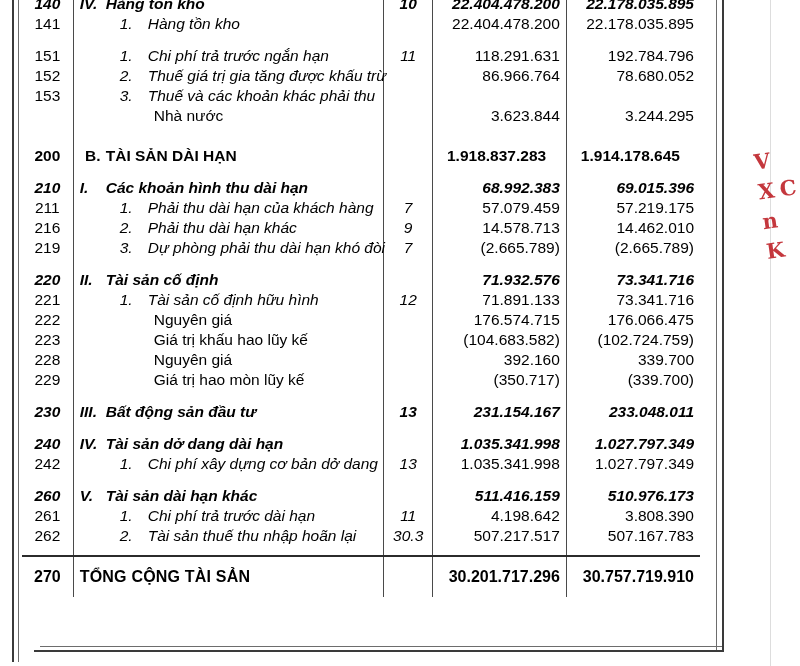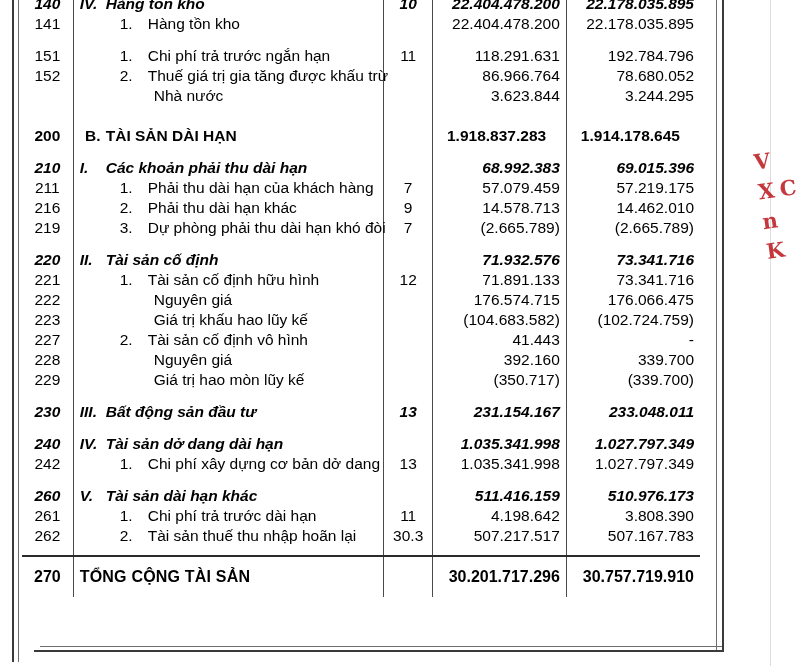--- a/index.html
+++ b/index.html
@@ -37,30 +37,30 @@
     font-size:15.5px;
     line-height:20px;
     height:20px;
     white-space:nowrap;
   }
 
   
   .sep-l{border-left:1px solid #4a4a4a;}
 
   .code{ text-align:center; font-size:15.5px; }
-  .note{ text-align:center; font-size:15.5px; }
+  .note{ text-align:center; font-size:15.5px;font-style:italic; }
   .val { text-align:right;  font-size:15.5px; padding-right:6px;}
   .lab { text-align:left;   font-size:15.5px; padding-left:8px;}
 
   .b  {font-weight:bold;text-align:center;}
   .bi {font-weight:bold;font-style:italic;}
 
   
   .lvl-roman{padding-left:6px;}
-  .lvl-num  {padding-left:46px;}
+  .lvl-num  {padding-left:46px;font-style:italic;}
   .lvl-sub  {padding-left:80px;}
   .lvl-wrap {padding-left:80px;}
   .lvl-A    {padding-left:6px;margin-top:12px;}
 
   .rn{display:inline-block;width:26px;}
   .num{display:inline-block;width:28px;}
 
   
   tr.gap td{height:12px;line-height:12px;font-size:0;}
   tr.gap-sm td{height:9px;line-height:9px;font-size:0;}
@@ -150,20 +150,27 @@
             <td class="val sep-l ">192.784.796</td>
           </tr>
           <tr>
             <td class="code ">152</td>
             <td class="lab sep-l lvl-num"><span class="num">2.</span><span class="">Thuế giá trị gia tăng được khấu trừ</span></td>
             <td class="note sep-l "></td>
             <td class="val sep-l ">86.966.764</td>
             <td class="val sep-l ">78.680.052</td>
           </tr>
           <tr>
+            <td class="code ">153</td>
+            <td class="lab sep-l lvl-num"><span class="num">3.</span><span class="">Thuế và các khoản khác phải thu</span></td>
+            <td class="note sep-l "></td>
+            <td class="val sep-l "></td>
+            <td class="val sep-l "></td>
+          </tr>
+          <tr>
             <td class="code "></td>
             <td class="lab sep-l lvl-wrap"><span class="">Nhà nước</span></td>
             <td class="note sep-l "></td>
             <td class="val sep-l ">3.623.844</td>
             <td class="val sep-l ">3.244.295</td>
           </tr>
           <tr class="gap-lg">
             <td></td>
             <td class="sep-l"></td>
             <td class="sep-l"></td>
@@ -179,21 +186,21 @@
           </tr>
           <tr class="gap">
             <td></td>
             <td class="sep-l"></td>
             <td class="sep-l"></td>
             <td class="sep-l"></td>
             <td class="sep-l"></td>
           </tr>
           <tr>
             <td class="code bi">210</td>
-            <td class="lab sep-l lvl-roman"><span class="rn bi">I.</span><span class="bi">Các khoản phải thu dài hạn</span></td>
+            <td class="lab sep-l lvl-roman"><span class="rn bi">I.</span><span class="bi">Các khoản hình thu dài hạn</span></td>
             <td class="note sep-l "></td>
             <td class="val sep-l bi">68.992.383</td>
             <td class="val sep-l bi">69.015.396</td>
           </tr>
           <tr>
             <td class="code ">211</td>
             <td class="lab sep-l lvl-num"><span class="num">1.</span><span class="">Phải thu dài hạn của khách hàng</span></td>
             <td class="note sep-l ">7</td>
             <td class="val sep-l ">57.079.459</td>
             <td class="val sep-l ">57.219.175</td>
@@ -239,27 +246,20 @@
             <td class="note sep-l "></td>
             <td class="val sep-l ">176.574.715</td>
             <td class="val sep-l ">176.066.475</td>
           </tr>
           <tr>
             <td class="code ">223</td>
             <td class="lab sep-l lvl-sub"><span class="">Giá trị khấu hao lũy kế</span></td>
             <td class="note sep-l "></td>
             <td class="val sep-l ">(104.683.582)</td>
             <td class="val sep-l ">(102.724.759)</td>
-          </tr>
-          <tr>
-            <td class="code ">227</td>
-            <td class="lab sep-l lvl-num"><span class="num">2.</span><span class="">Tài sản cố định vô hình</span></td>
-            <td class="note sep-l "></td>
-            <td class="val sep-l ">41.443</td>
-            <td class="val sep-l ">-</td>
           </tr>
           <tr>
             <td class="code ">228</td>
             <td class="lab sep-l lvl-sub"><span class="">Nguyên giá</span></td>
             <td class="note sep-l "></td>
             <td class="val sep-l ">392.160</td>
             <td class="val sep-l ">339.700</td>
           </tr>
           <tr>
             <td class="code ">229</td>

